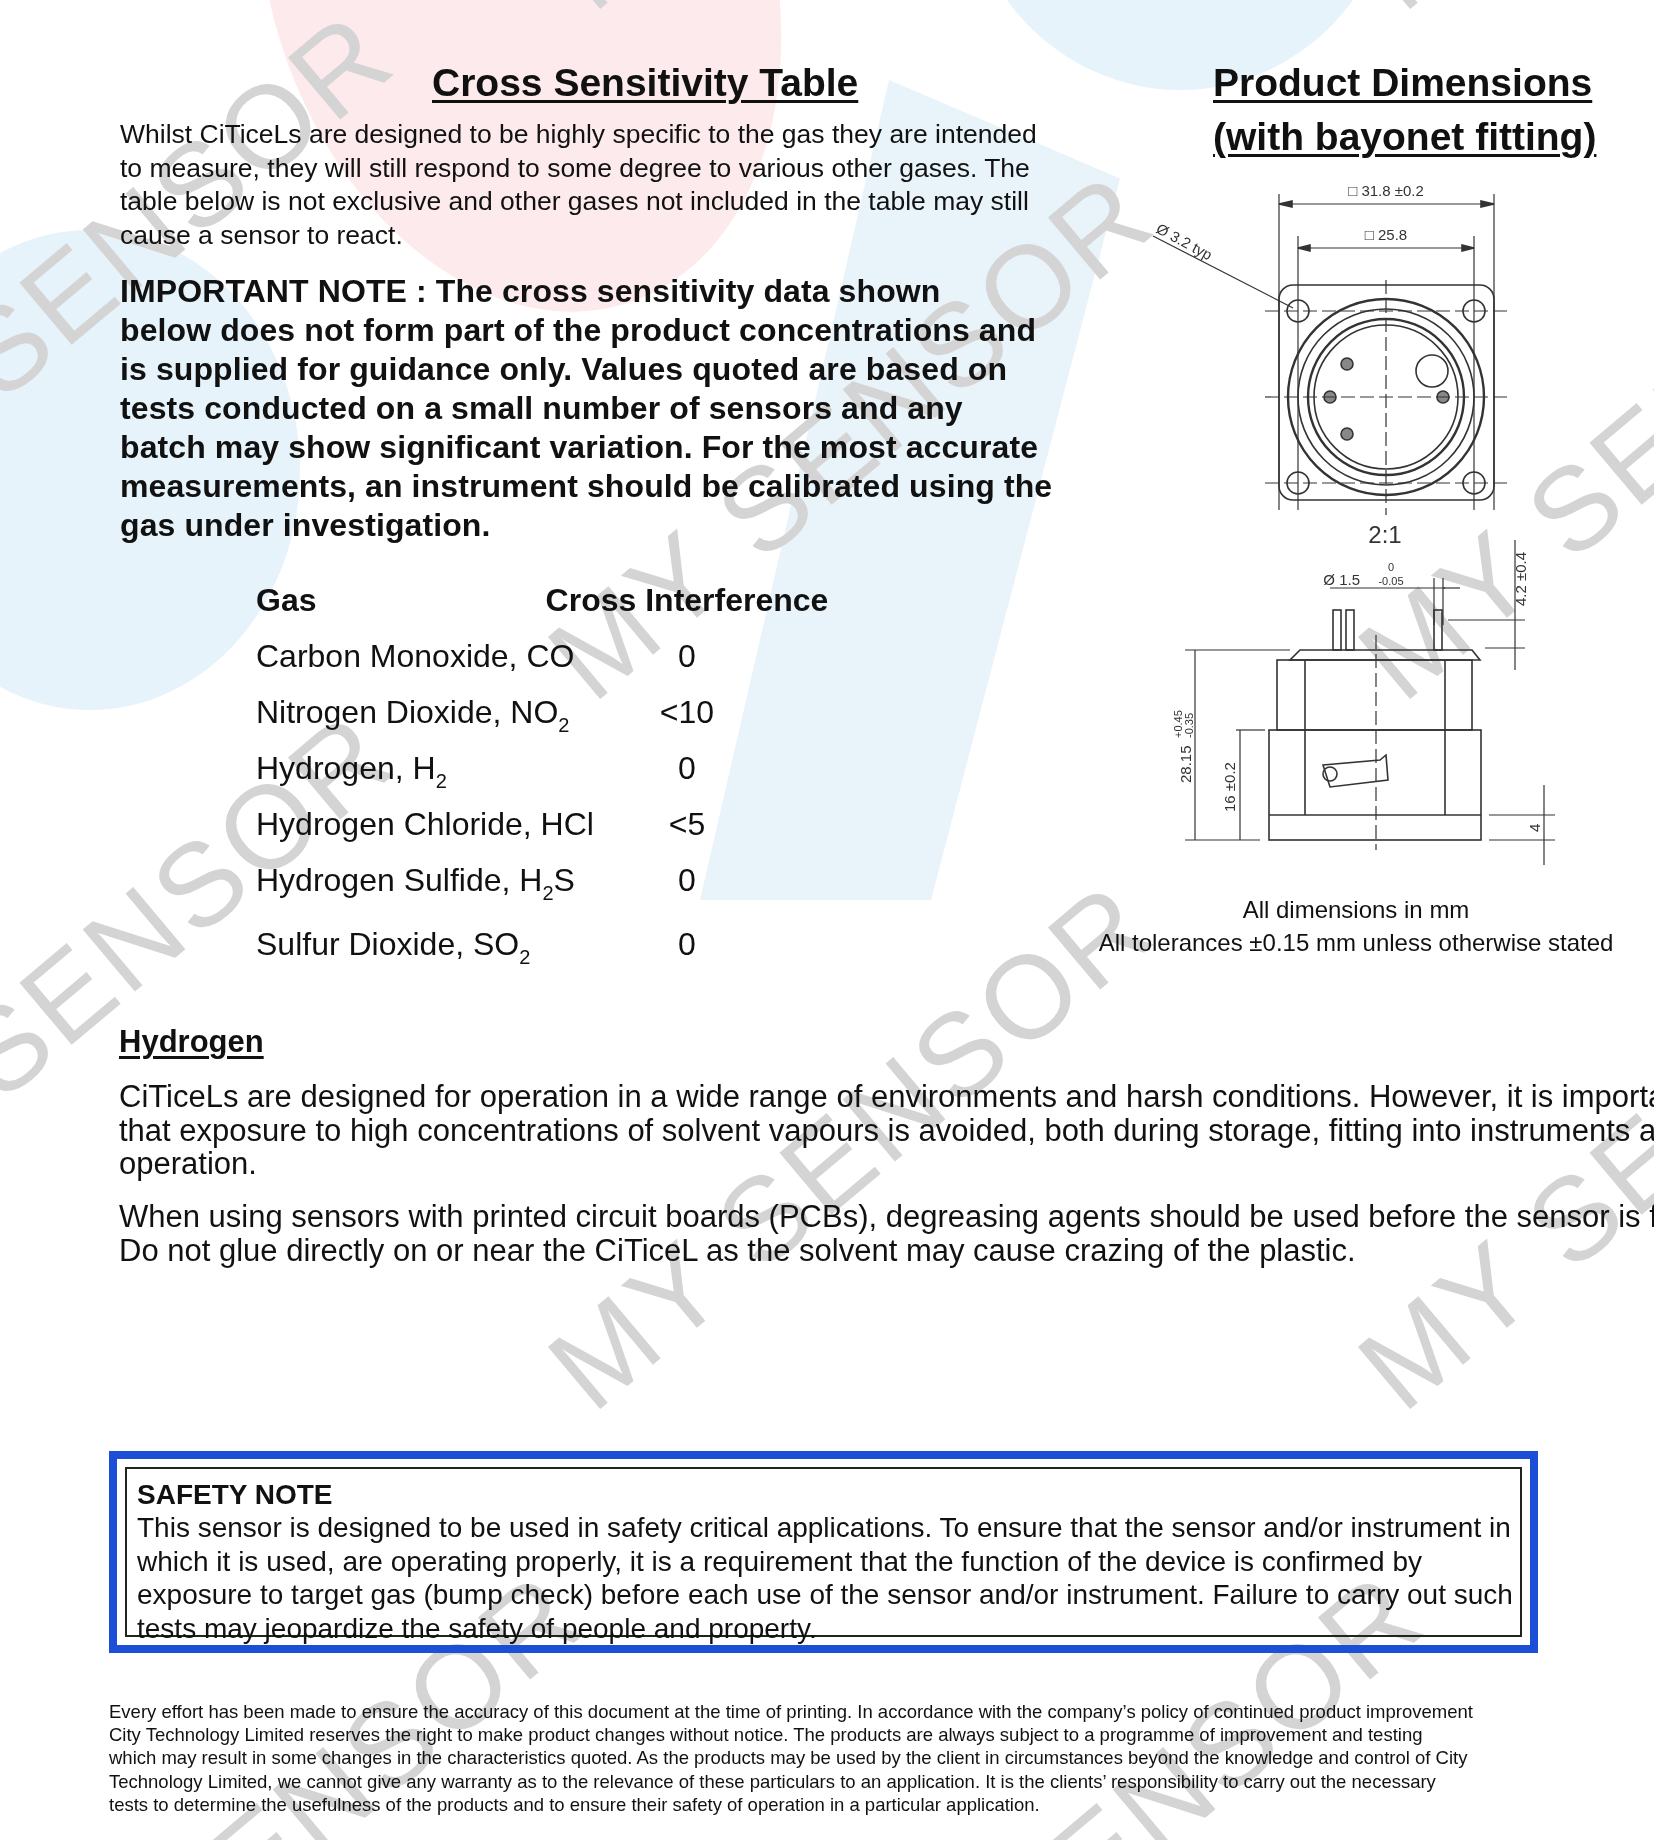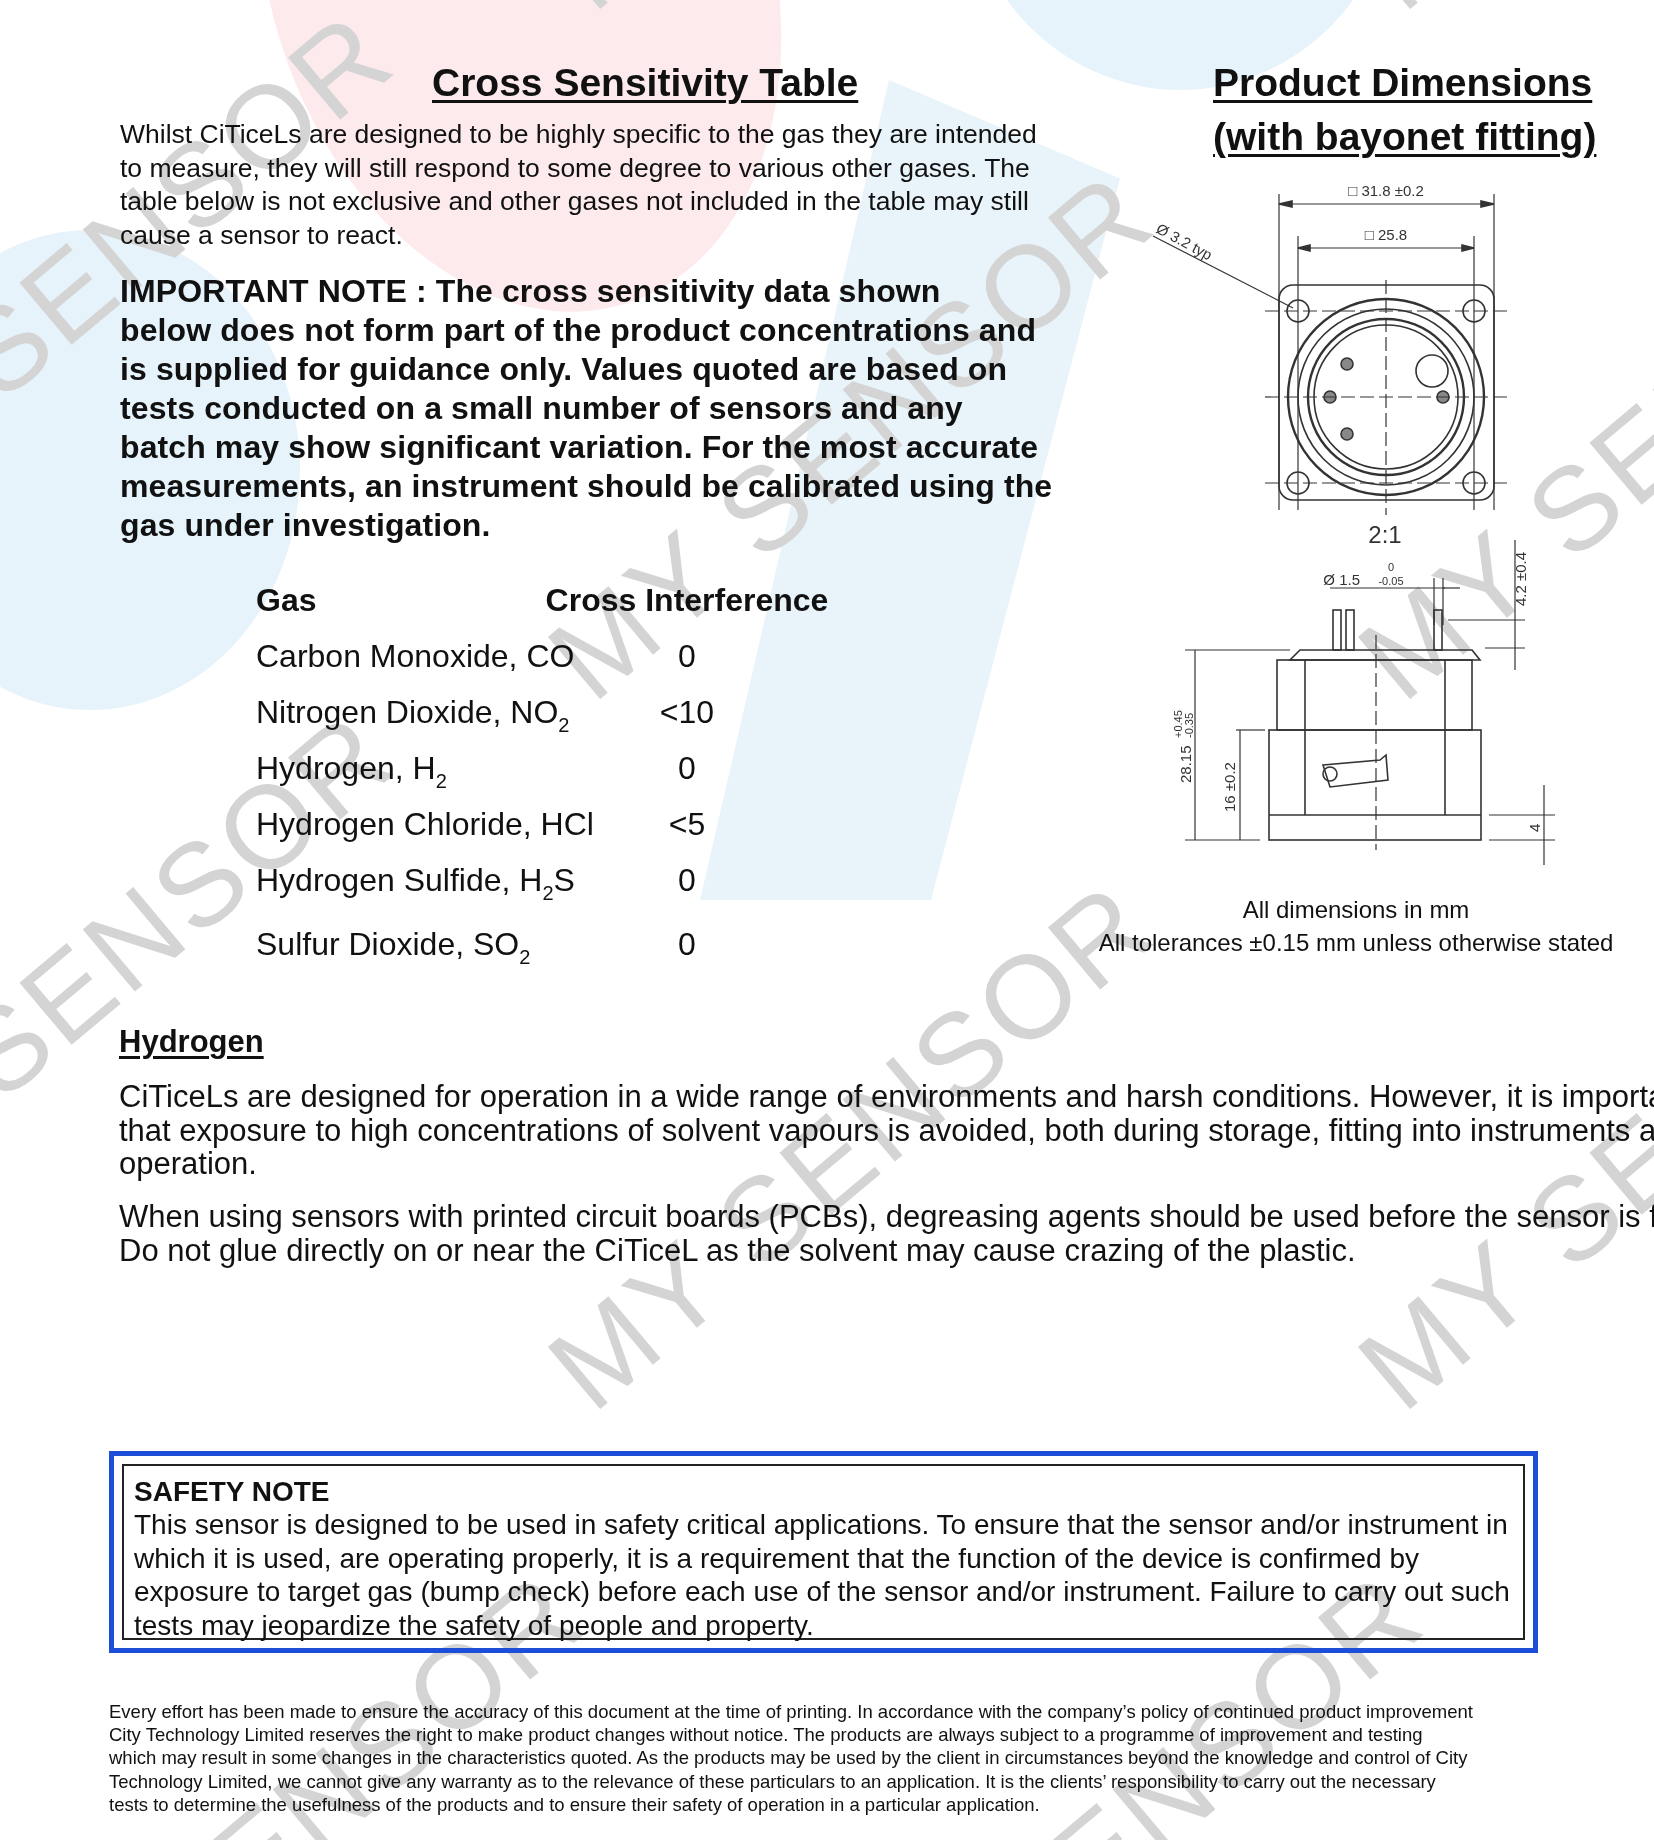--- a/index.html
+++ b/index.html
@@ -22,21 +22,21 @@
   .p { font-size: 26.5px; line-height: 33.5px; }
   .imp { font-weight: bold; font-size: 32px; line-height: 39px; letter-spacing: 0.1px; }
   .tbl { font-size: 32px; }
   .tbl .row { position: absolute; left: 0; width: 700px; height: 50px; }
   .tbl .gas { position: absolute; left: 0; white-space: nowrap; }
   .tbl .val { position: absolute; left: 431px; width: 200px; margin-left: -100px; text-align: center; }
   .tbl .hdr { font-weight: bold; }
   sub { font-size: 20px; vertical-align: -9px; line-height: 0; }
   .dimnote { font-size: 24px; line-height: 33px; text-align: center; white-space: nowrap; }
   .pois-p { font-size: 31px; line-height: 33.5px; }
-  .safety { border: 5px solid #1d4ed8; }
+  .safety { border: 8px solid #1d4ed8; }
   .safety-inner { border: 2px solid #222; margin: 8px; padding: 10px 10px 6px 10px; }
   .safety-title { font-weight: bold; font-size: 28px; line-height: 32px; }
   .safety-body { font-size: 28px; line-height: 33.5px; }
   .footer { font-size: 18.5px; line-height: 23.2px; }
 </style>
 </head>
 <body>
 
 <div class="bg bg-pink"></div>
 <div class="bg bg-blue1"></div>

